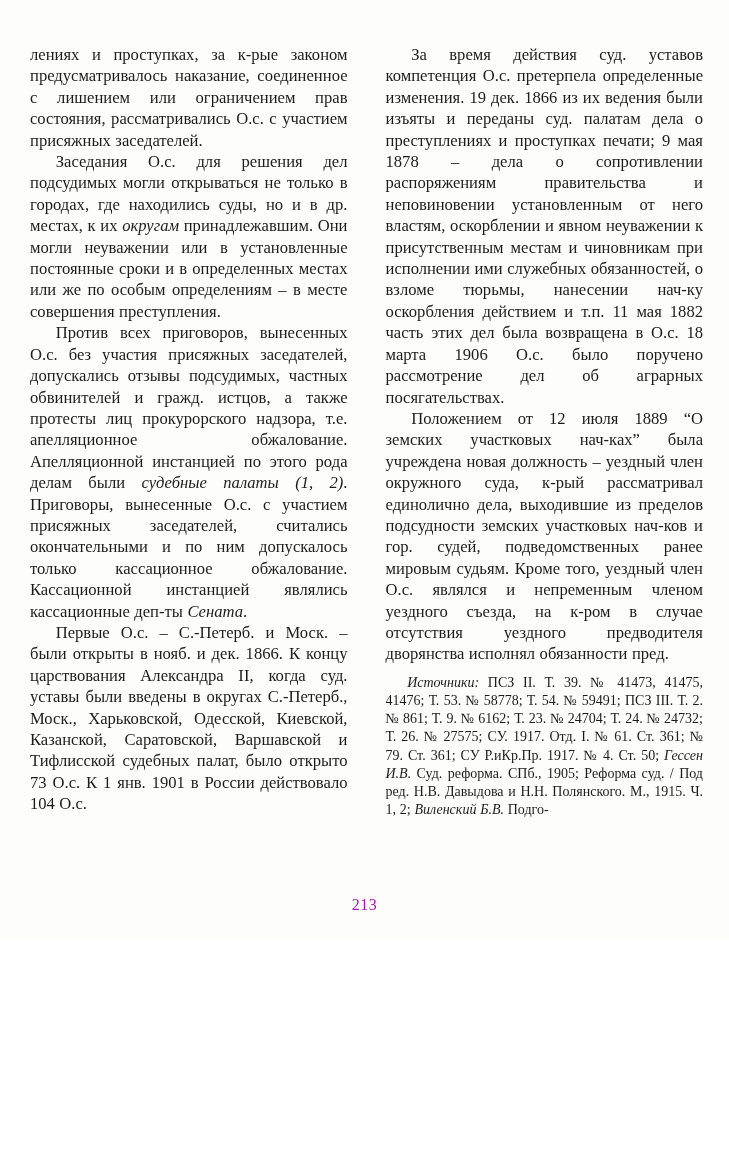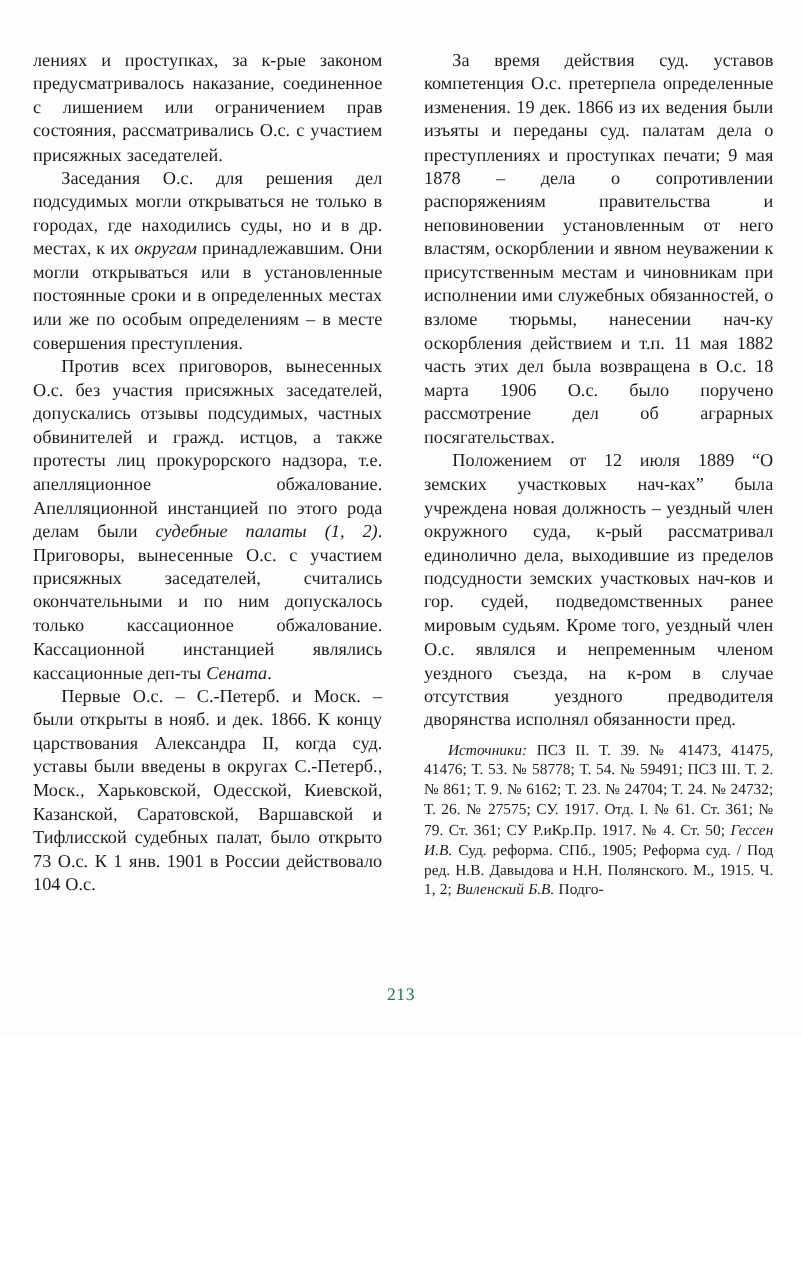--- a/index.html
+++ b/index.html
@@ -49,31 +49,31 @@
     font-style: italic;
   }
   .page-number {
     position: absolute;
     bottom: 26px;
     left: 0;
     right: 0;
     text-align: center;
     font-size: 16px;
     letter-spacing: 0.5px;
-    color: #15803d;
+    color: #a21caf;
   }
 </style>
 </head>
 <body>
 
 <div class="page">
   <div class="columns">
     <div class="column">
         <p class="para"><span>лениях и проступках, за к-рые законом предусматривалось наказание, соединенное с лишением или ограничением прав состояния, рассматривались О.с. с участием присяжных заседателей.</span></p>
-        <p class="para indent"><span>Заседания О.с. для решения дел подсудимых могли открываться не только в городах, где находились суды, но и в др. местах, к их </span><i>округам</i><span> принадлежавшим. Они могли открываться или в установленные постоянные сроки и в определенных местах или же по особым определениям – в месте совершения преступления.</span></p>
+        <p class="para indent"><span>Заседания О.с. для решения дел подсудимых могли открываться не только в городах, где находились суды, но и в др. местах, к их </span><i>округам</i><span> принадлежавшим. Они могли неуважении или в установленные постоянные сроки и в определенных местах или же по особым определениям – в месте совершения преступления.</span></p>
         <p class="para indent"><span>Против всех приговоров, вынесенных О.с. без участия присяжных заседателей, допускались отзывы подсудимых, частных обвинителей и гражд. истцов, а также протесты лиц прокурорского надзора, т.е. апелляционное обжалование. Апелляционной инстанцией по этого рода делам были </span><i>судебные палаты (1, 2)</i><span>. Приговоры, вынесенные О.с. с участием присяжных заседателей, считались окончательными и по ним допускалось только кассационное обжалование. Кассационной инстанцией являлись кассационные деп-ты </span><i>Сената</i><span>.</span></p>
         <p class="para indent"><span>Первые О.с. – С.-Петерб. и Моск. – были открыты в нояб. и дек. 1866. К концу царствования Александра II, когда суд. уставы были введены в округах С.-Петерб., Моск., Харьковской, Одесской, Киевской, Казанской, Саратовской, Варшавской и Тифлисской судебных палат, было открыто 73 О.с. К 1 янв. 1901 в России действовало 104 О.с.</span></p>
       </div>
     <div class="column">
         <p class="para indent"><span>За время действия суд. уставов компетенция О.с. претерпела определенные изменения. 19 дек. 1866 из их ведения были изъяты и переданы суд. палатам дела о преступлениях и проступках печати; 9 мая 1878 – дела о сопротивлении распоряжениям правительства и неповиновении установленным от него властям, оскорблении и явном неуважении к присутственным местам и чиновникам при исполнении ими служебных обязанностей, о взломе тюрьмы, нанесении нач-ку оскорбления действием и т.п. 11 мая 1882 часть этих дел была возвращена в О.с. 18 марта 1906 О.с. было поручено рассмотрение дел об аграрных посягательствах.</span></p>
         <p class="para indent"><span>Положением от 12 июля 1889 “О земских участковых нач-ках” была учреждена новая должность – уездный член окружного суда, к-рый рассматривал единолично дела, выходившие из пределов подсудности земских участковых нач-ков и гор. судей, подведомственных ранее мировым судьям. Кроме того, уездный член О.с. являлся и непременным членом уездного съезда, на к-ром в случае отсутствия уездного предводителя дворянства исполнял обязанности пред.</span></p>
         <p class="para indent small"><i>Источники:</i><span> ПСЗ II. Т. 39. № 41473, 41475, 41476; Т. 53. № 58778; Т. 54. № 59491; ПСЗ III. Т. 2. № 861; Т. 9. № 6162; Т. 23. № 24704; Т. 24. № 24732; Т. 26. № 27575; СУ. 1917. Отд. I. № 61. Ст. 361; № 79. Ст. 361; СУ Р.иКр.Пр. 1917. № 4. Ст. 50; </span><i>Гессен И.В.</i><span> Суд. реформа. СПб., 1905; Реформа суд. / Под ред. Н.В. Давыдова и Н.Н. Полянского. М., 1915. Ч. 1, 2; </span><i>Виленский Б.В.</i><span> Подго-</span></p>
       </div>
   </div>
   <div class="page-number">213</div>

